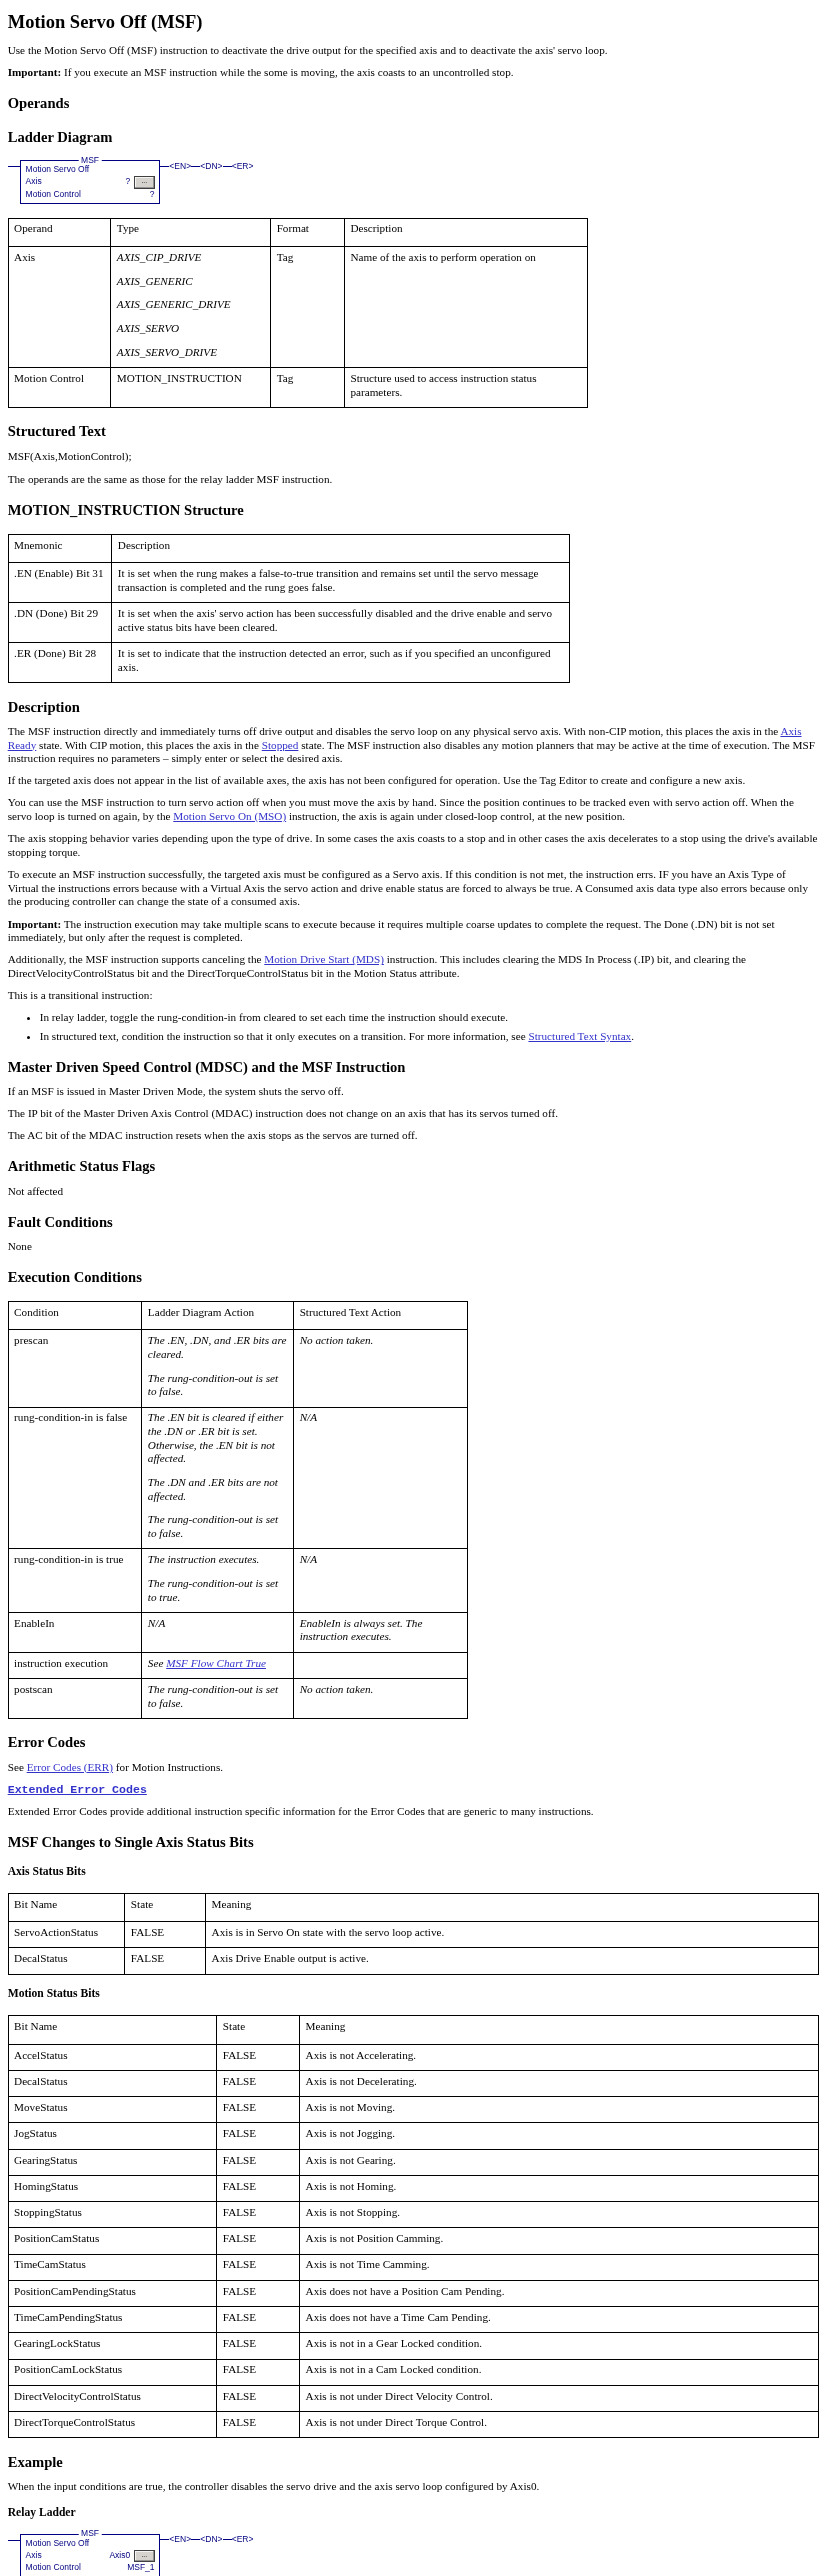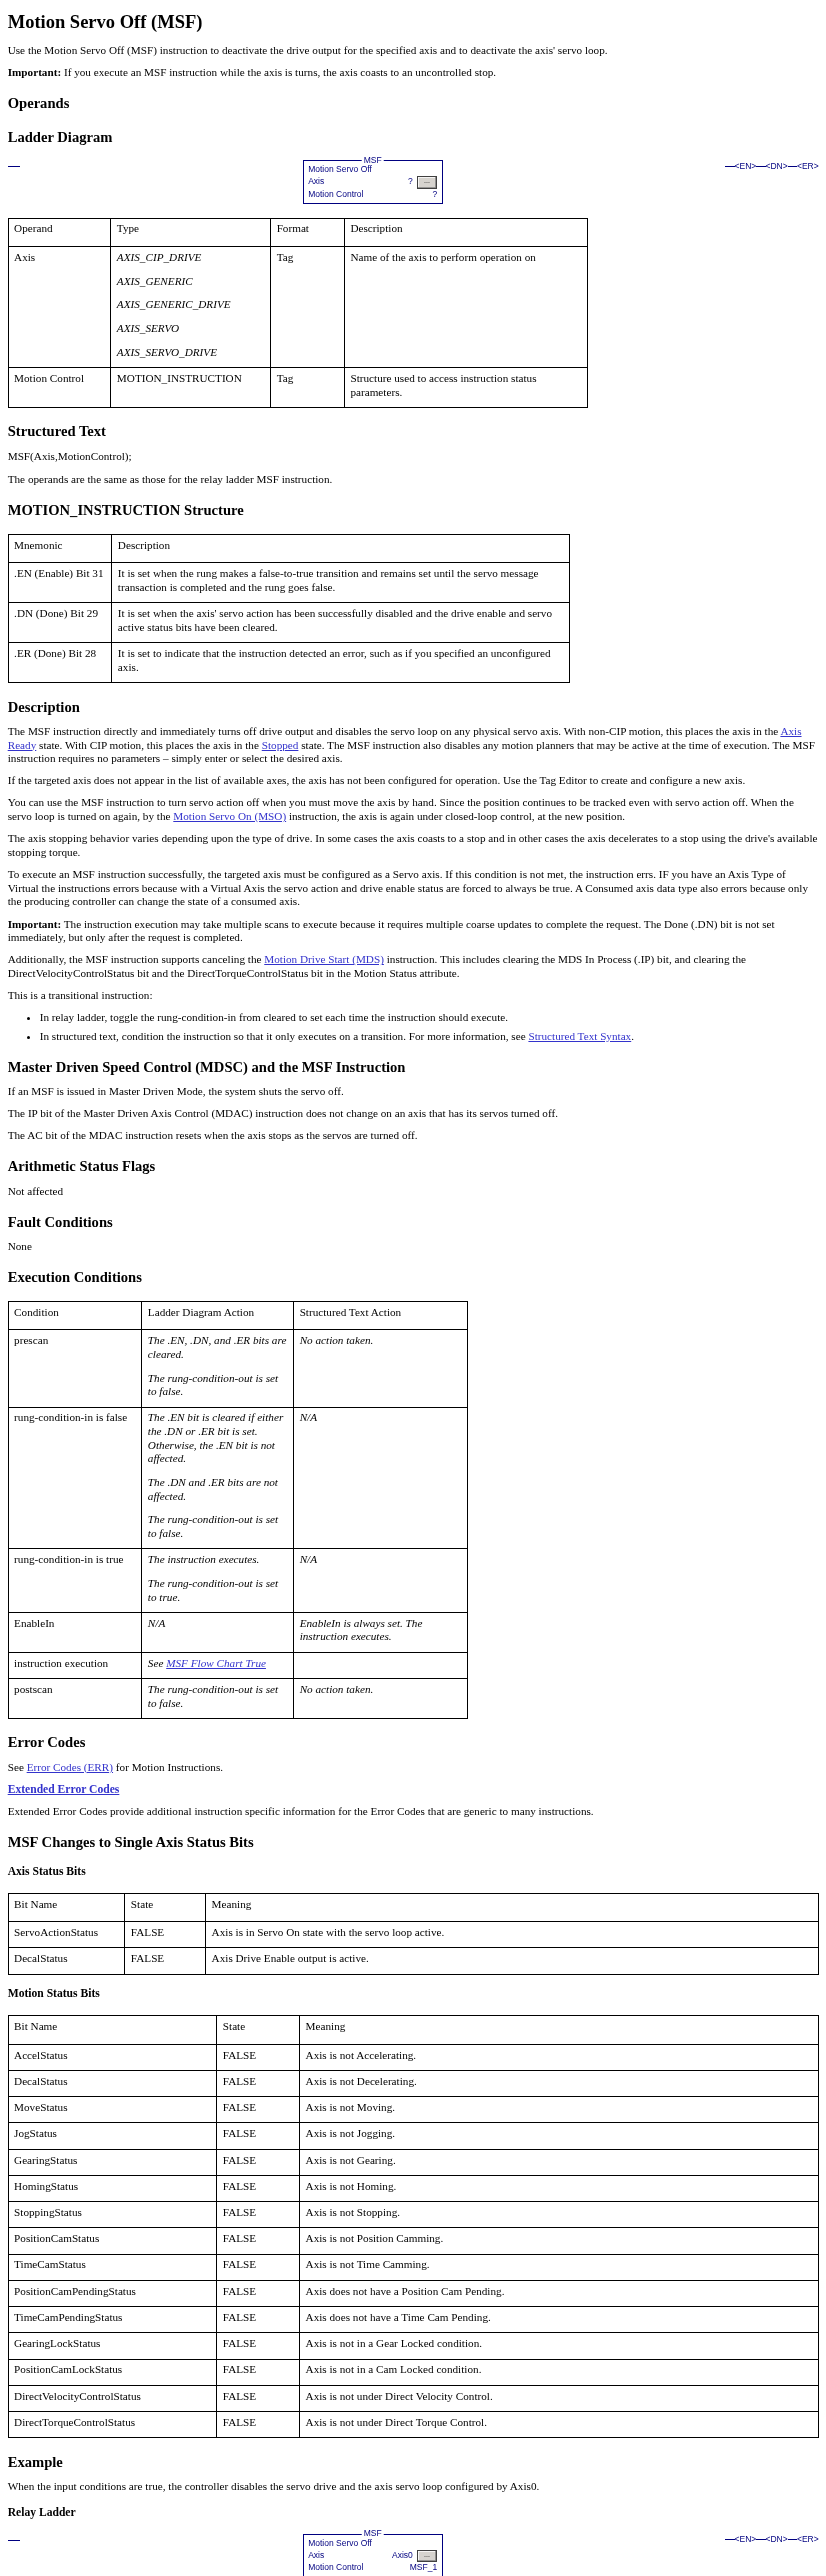--- a/index.html
+++ b/index.html
@@ -24,41 +24,41 @@
   .mi-table th:nth-child(2){width:446px}
   .exec-table th:nth-child(1){width:122px}
   .exec-table th:nth-child(2){width:140px}
   .exec-table th:nth-child(3){width:162px}
   .axis-bits th:nth-child(1){width:105px}
   .axis-bits th:nth-child(2){width:69px}
   .axis-bits th:nth-child(3){width:601px}
   .motion-bits th:nth-child(1){width:197px}
   .motion-bits th:nth-child(2){width:71px}
   .motion-bits th:nth-child(3){width:507px}
-  .ext-link{font-weight:bold;font-size:11.6px;}
+  .ext-link{font-weight:bold;font-size:11.6px;font-family:Liberation Mono, monospace;}
   
-  .ladder{display:flex;align-items:flex-start;margin:7.7px 0 12.3px;font-family:"Liberation Sans",sans-serif;font-size:8.5px;color:#000080;justify-content:space-between;}
+  .ladder{display:flex;align-items:flex-start;margin:7.7px 0 12.3px;font-family:"Liberation Sans",sans-serif;font-size:8.5px;color:#000080;}
   .rail{width:12.3px;border-top:0.8px solid #000080;margin-top:12.3px;}
   .msf-block{position:relative;border:0.8px solid #000080;padding:3.1px 4.6px 2.3px;width:129px;margin-top:6.2px;background:#fff;}
   .msf-title{position:absolute;top:-5.4px;left:50%;transform:translateX(-50%);background:#fff;padding:0 2.3px;line-height:1;}
   .msf-row{display:flex;justify-content:space-between;align-items:center;min-height:11.6px;line-height:11.6px;white-space:nowrap;}
   .msf-val{display:flex;align-items:center;}
   .browse-btn{display:inline-block;width:18.5px;height:10.8px;font-size:7px;line-height:8.5px;text-align:center;background:#d6d3ce;border:0.8px solid #404040;box-shadow:inset -0.8px -0.8px 0 #808080,inset 0.8px 0.8px 0 #ffffff;color:#000;margin-left:3.9px;cursor:pointer;}
   .outputs{display:flex;flex-direction:row;margin-top:6.2px;}
   .out-row{display:flex;align-items:center;height:11.6px;}
   .wire{width:9.2px;border-top:0.8px solid #000080;}
   .code{margin:9.2px 0;}
 </style>
 </head>
 <body>
 
 <h1>Motion Servo Off (MSF)</h1>
 
 <p>Use the Motion Servo Off (MSF) instruction to deactivate the drive output for the specified axis and to deactivate the axis' servo loop.</p>
-<p><b>Important:</b><span> If you execute an MSF instruction while the axis is turns, the axis coasts to an uncontrolled stop.</span></p>
+<p><b>Important:</b><span> If you execute an MSF instruction while the some is moving, the axis coasts to an uncontrolled stop.</span></p>
 
 <h2>Operands</h2>
 <h2>Ladder Diagram</h2>
 
 <div class="ladder">
   <div class="rail"></div>
   <div class="msf-block">
     <span class="msf-title">MSF</span>
     <div class="msf-row">
         <span>Motion Servo Off</span>

